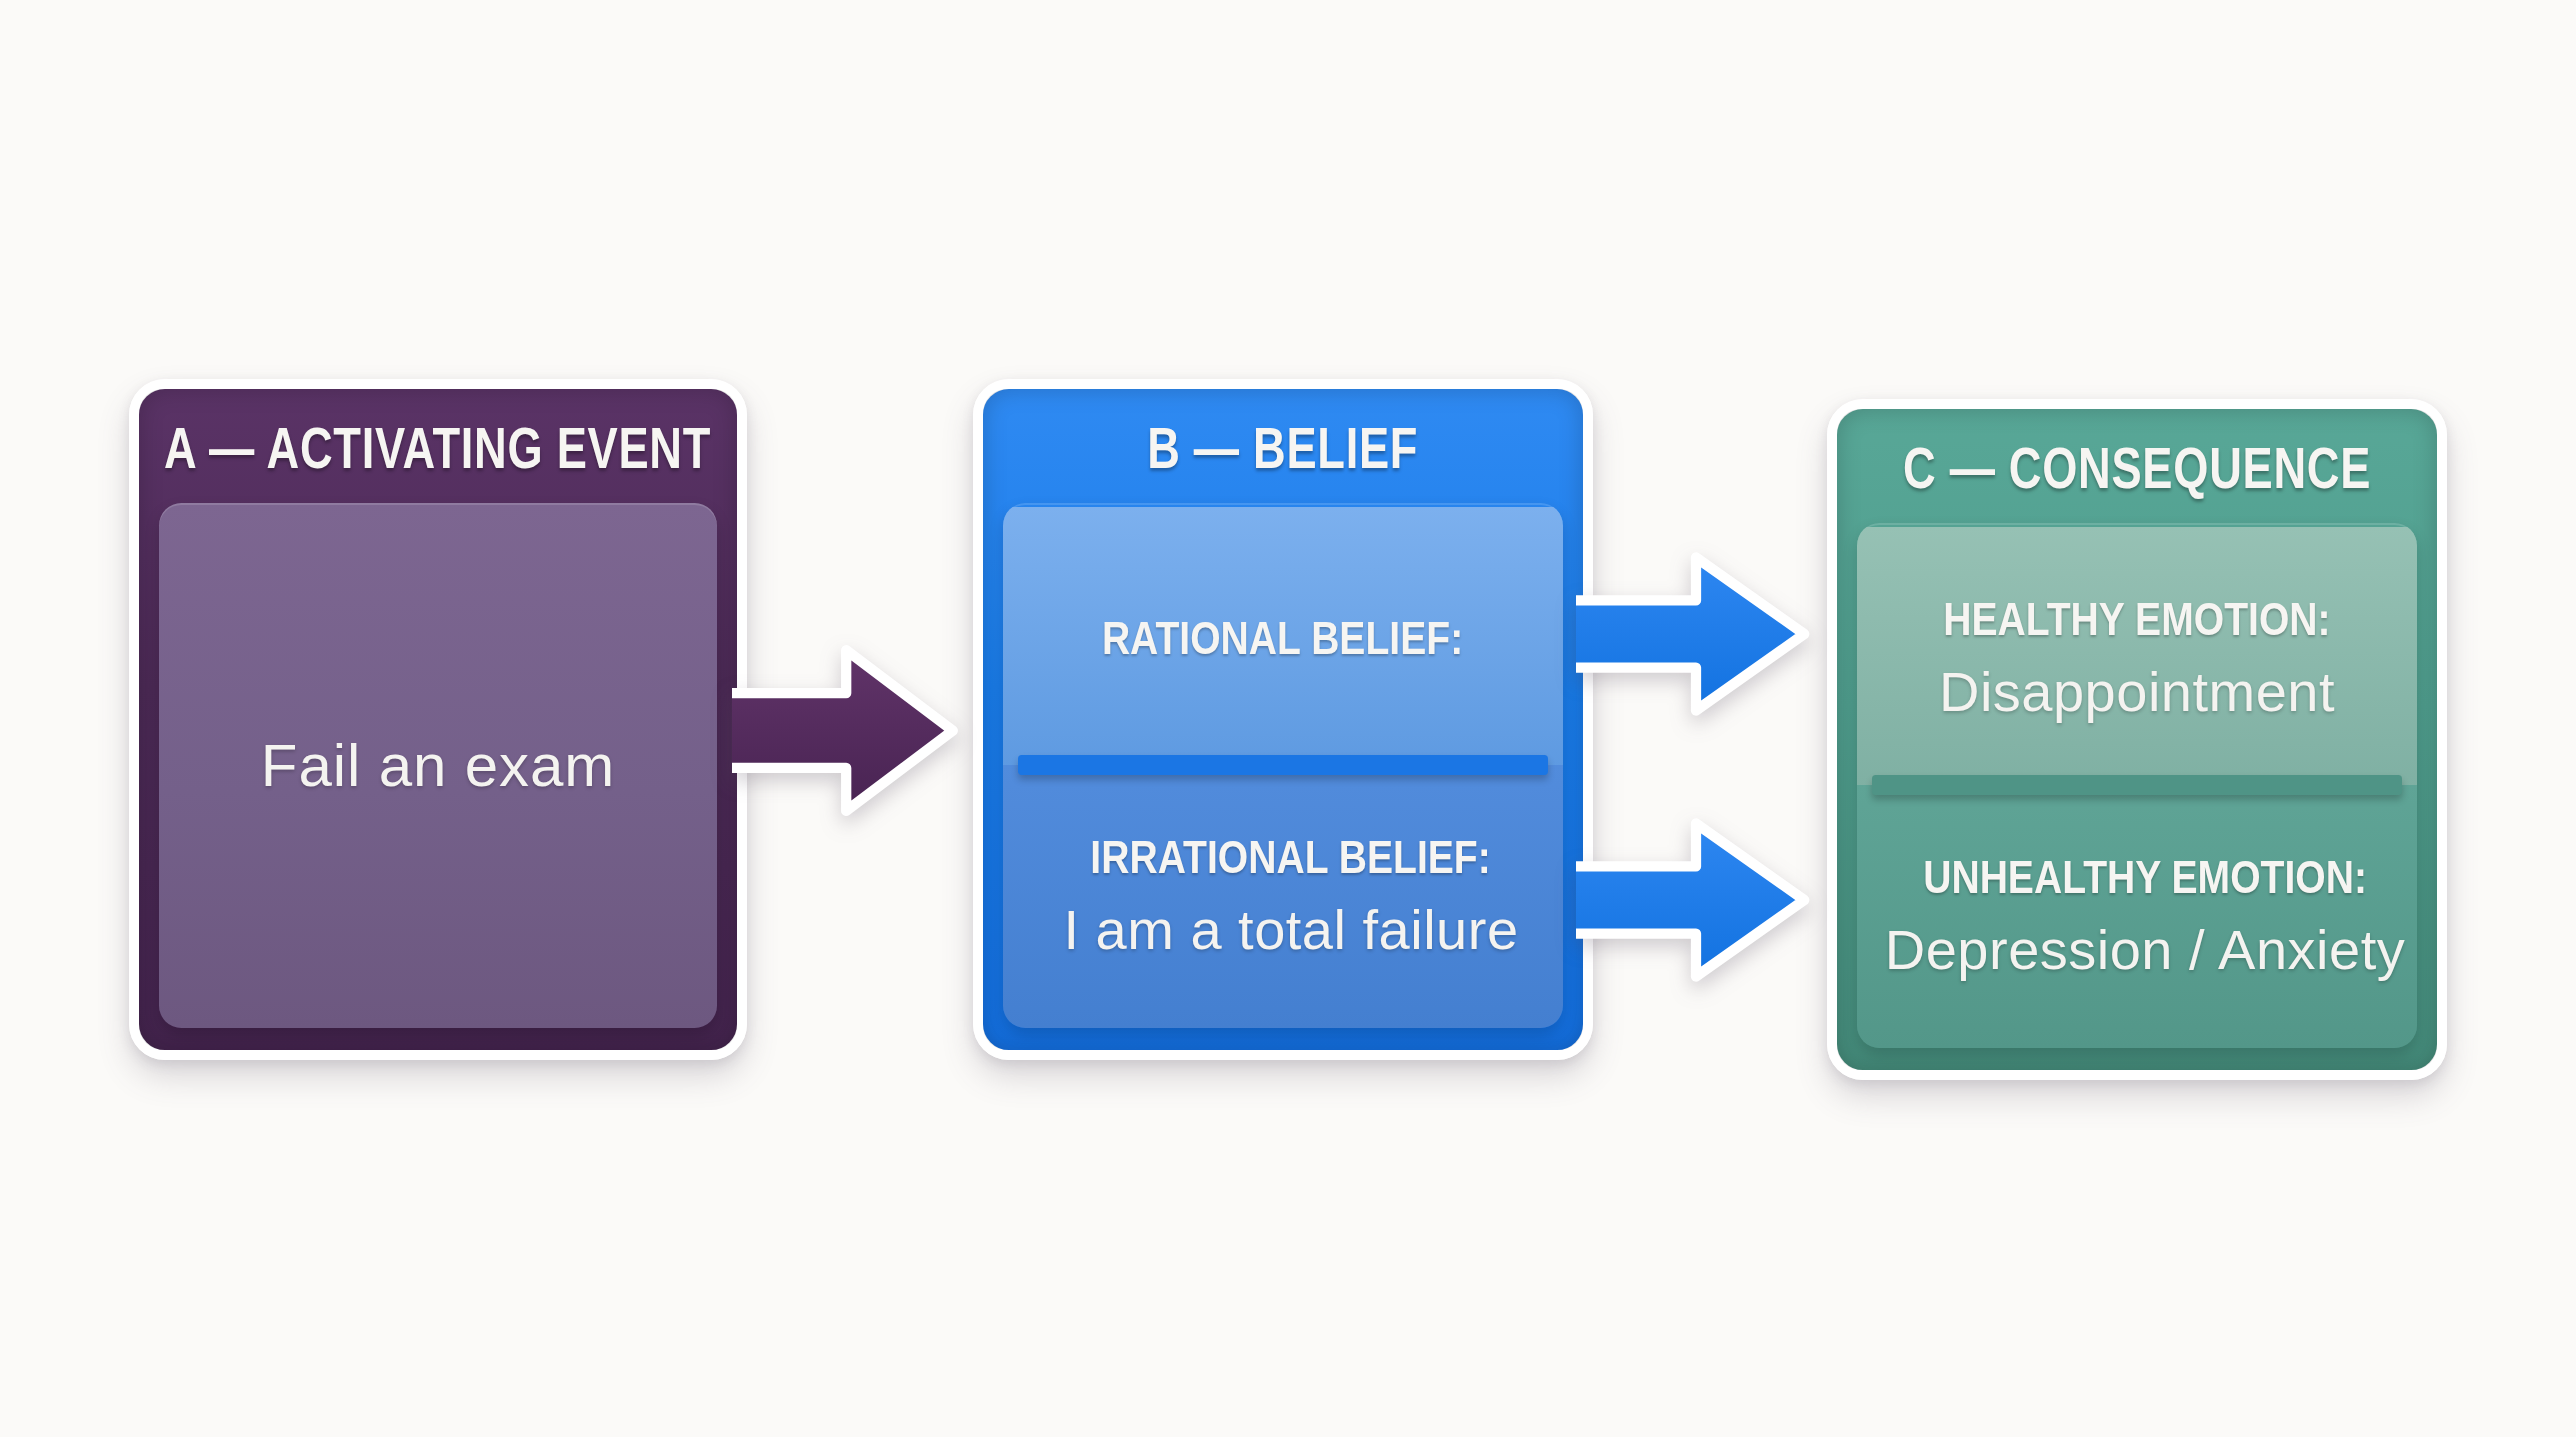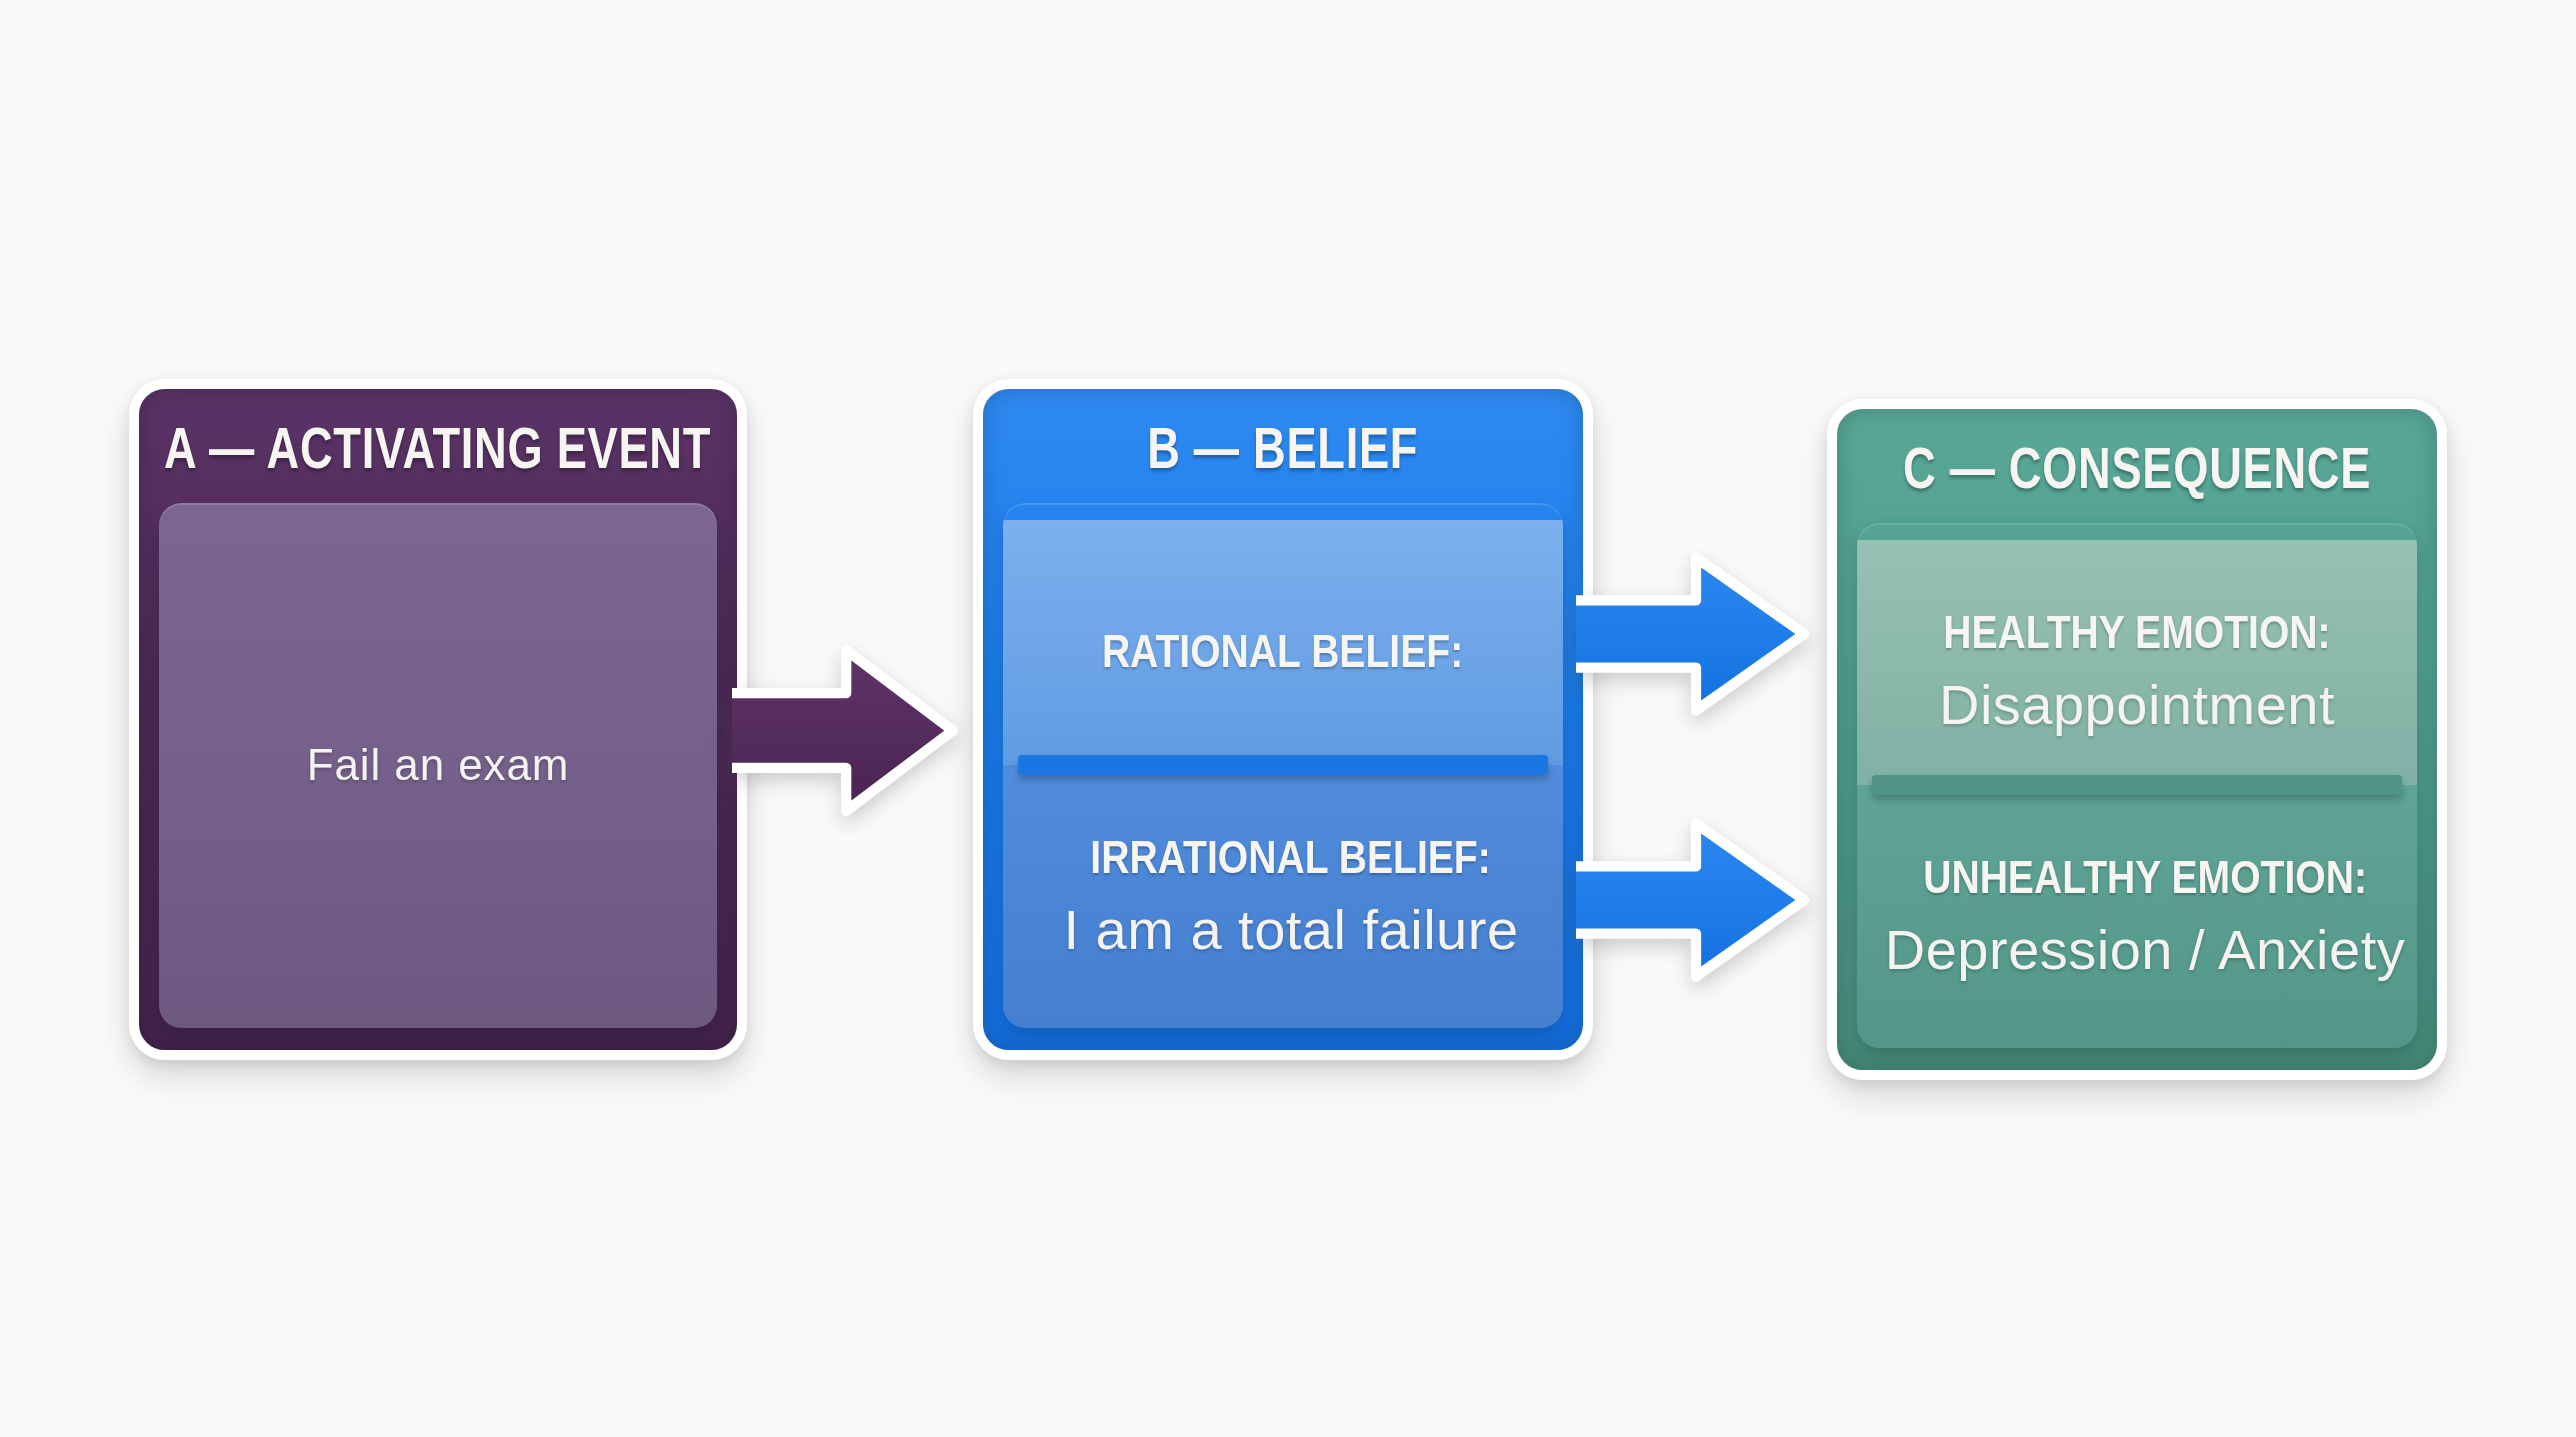--- a/index.html
+++ b/index.html
@@ -86,21 +86,21 @@
   .half {
     position: absolute;
     left: 0; right: 0;
     height: 50%;
     display: flex;
     flex-direction: column;
     align-items: center;
     justify-content: center;
     gap: 13px;
   }
-  .half.top { top: 17px; }
+  .half.top { top: 4px; }
   .half.bottom { bottom: 0; padding-left: 16px; }
 
   #belief-top    { background: linear-gradient(180deg, #7cb0ee 0%, #5e9ae1 100%); }
   #belief-bottom { background: linear-gradient(180deg, #528cdc 0%, #447fd0 100%); }
   #conseq-top    { background: linear-gradient(180deg, #96c1b4 0%, #7fb0a3 100%); }
   #conseq-bottom { background: linear-gradient(180deg, #5fa496 0%, #539789 100%); }
 
   .divider {
     position: absolute;
     left: 15px; right: 15px;
@@ -123,21 +123,21 @@
     text-shadow: 0 1.9px 2.8px rgba(0,0,0,.26);
   }
   .value {
     font-size: 56px;
     font-weight: 400;
     letter-spacing: 0.5px;
     white-space: nowrap;
     color: #f4f3f0;
     text-shadow: 0 1.9px 3.7px rgba(0,0,0,.22);
   }
-  .value.big { font-size: 44px; letter-spacing: 0.9px; }
+  .value.big { font-size: 60px; letter-spacing: 0.9px; }
 
   
   .arrow {
     position: absolute;
     z-index: 5;
     filter: drop-shadow(0 8.4px 10.3px rgba(80,70,90,.26));
   }
 </style>
 </head>
 <body>

